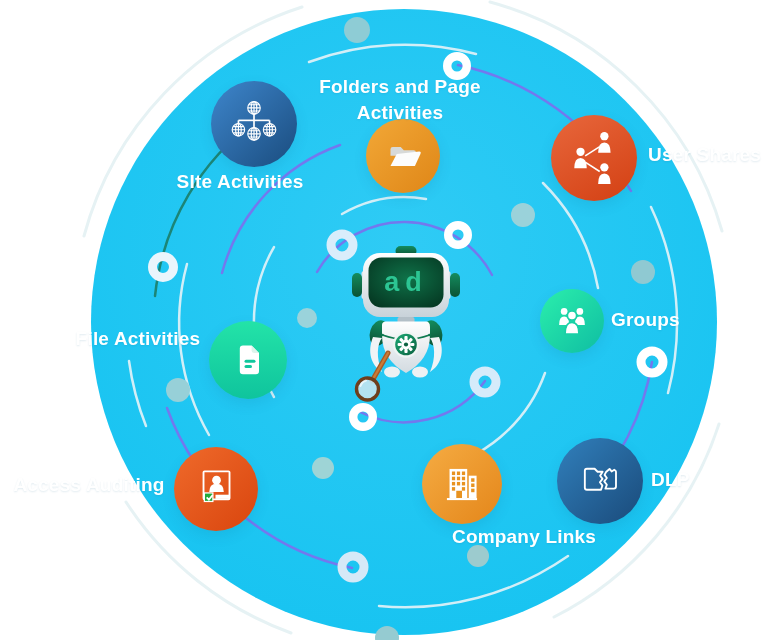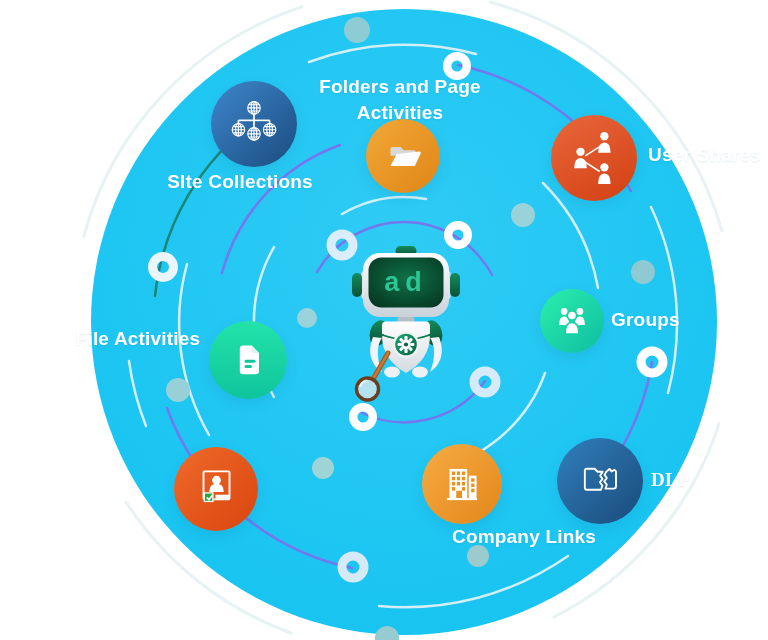--- a/index.html
+++ b/index.html
@@ -19,21 +19,21 @@
   .n-dlp    {left:557px;top:438px;width:86px;height:86px;background:linear-gradient(135deg,#3180BC,#1A4A7A);}
   .lbl{position:absolute;color:#fff;font-weight:700;font-size:19px;line-height:26px;
        letter-spacing:.2px;white-space:nowrap;text-shadow:0 1px 2px rgba(0,90,130,.12);}
   .l-folders{left:400px;top:74px;transform:translateX(-50%);width:210px;text-align:center;white-space:normal;}
   .l-site   {left:240px;top:169px;transform:translateX(-50%);}
   .l-shares {left:648px;top:142px;}
   .l-groups {left:611px;top:307px;}
   .l-file   {left:138px;top:326px;transform:translateX(-50%);}
   .l-access {left:89px; top:472px;transform:translateX(-50%);}
   .l-company{left:477px;top:524px;transform:translateX(-50%);margin-left:47px;}
-  .l-dlp    {left:651px;top:467px;font-family:Liberation Serif, serif;}
+  .l-dlp    {left:651px;top:467px;}
 </style>
 </head>
 <body>
 
 <div class="stage">
 
   <svg class="decor" width="768" height="640" viewBox="0 0 768 640">
     <defs>
       <radialGradient id="disc" cx="50%" cy="38%" r="80%">
         <stop offset="0%" stop-color="#2FCBF5"></stop>
@@ -290,20 +290,21 @@
   <div class="node n-dlp">
     <svg width="54" height="54" viewBox="0 0 52 52">
       <g stroke="#FFFFFF" stroke-width="1.8" fill="none" stroke-linejoin="round" stroke-linecap="round">
         <path d="M13.4,34.4 q-2,0 -2,-2 V16.2 q0,-2 2,-2 h7.4 l2.9,2.9 h4.8 l-2.4,3.8 2.3,3 -2.5,3.3 2.4,3.2 -1.3,4 z"></path>
         <path d="M31.8,17.4 l3.4,-3 2,2.4 2.6,-1.6 q1.6,0.6 1.6,2 v14.2 q0,2 -2,2 h-8.2 l1.4,-3.8 -2.5,-3.3 2.5,-3.2 -2.2,-3 z"></path>
       </g>
     </svg>
   </div>
 
   <div class="lbl l-folders">Folders and Page Activities</div>
-  <div class="lbl l-site">SIte Collections</div>
+  <div class="lbl l-site">SIte Activities</div>
   <div class="lbl l-shares">User Shares</div>
   <div class="lbl l-groups">Groups</div>
   <div class="lbl l-file">File Activities</div>
+  <div class="lbl l-access">Access Auditing</div>
   <div class="lbl l-company">Company Links</div>
   <div class="lbl l-dlp">DLP</div>
 
 </div>
 
 </body></html>

